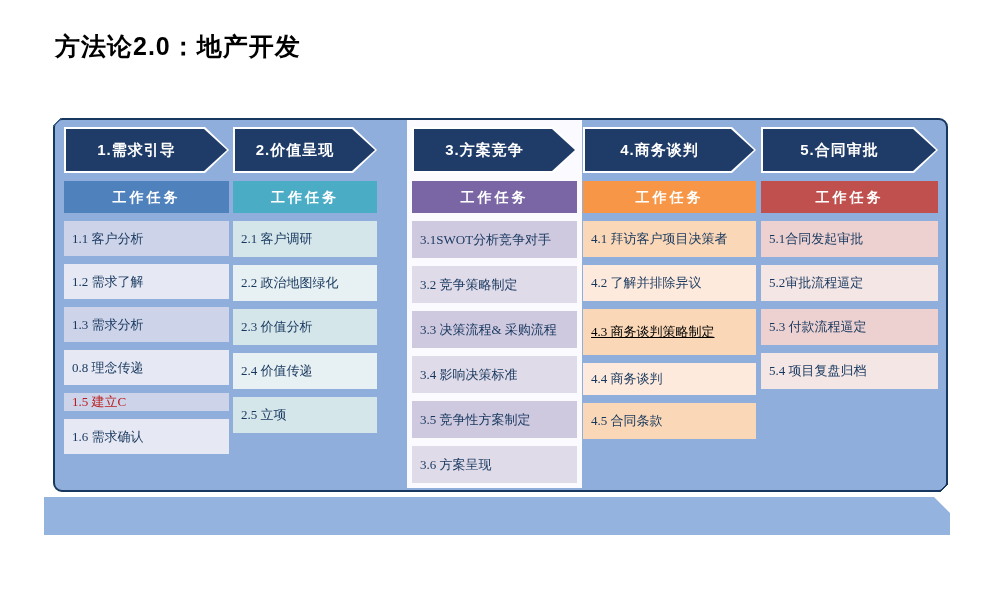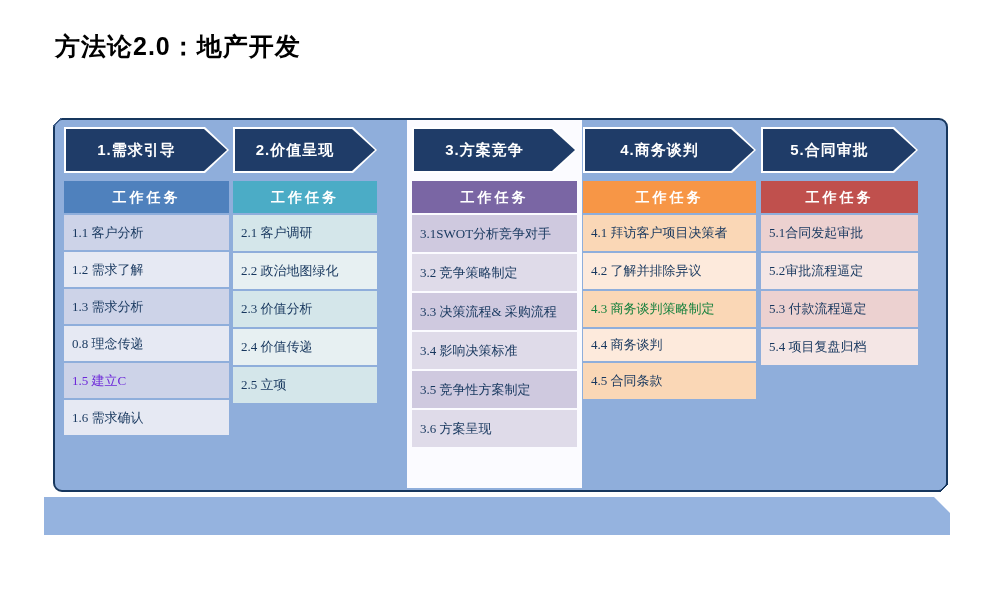--- a/index.html
+++ b/index.html
@@ -32,21 +32,21 @@
     clip-path:polygon(0 0,calc(100% - 23px) 0,100% 50%,calc(100% - 23px) 100%,0 100%);
     display:flex;align-items:center;justify-content:center;
     color:#ffffff;font-weight:bold;font-size:15px;letter-spacing:1px;
     padding-right:20px;box-sizing:border-box;
   }
   .col-header{
     margin-top:8px;height:32px;line-height:32px;text-align:center;
     color:#ffffff;font-weight:bold;font-size:14px;letter-spacing:3px;
   }
   .task-cell{
-    margin-top:2px;display:flex;align-items:center;
+    margin-top:8px;display:flex;align-items:center;
     font-family:"Liberation Serif","DejaVu Serif",serif;
     font-size:13px;padding-left:8px;box-sizing:border-box;
   }
   .fold{position:absolute;width:11px;height:11px;}
   .fold-tl{
     left:-2px;top:-2px;
     background:linear-gradient(315deg,transparent 55%,#3c5a86 55%,#3c5a86 66%,#ffffff 66%);
   }
   .fold-br{
     right:-2px;bottom:-2px;
@@ -64,21 +64,21 @@
     <div id="phase-columns">
   <div class="phase-col" style="left: 9px; width: 165px;">
     <div class="arrow-outer">
       <div class="arrow-inner" style="background: rgb(31, 60, 104); color: rgb(255, 255, 255);">1.需求引导</div>
     </div>
     <div class="col-header" style="background: rgb(79, 129, 189);">工作任务</div>
   <div class="task-cell" style="height: 35px; background: rgb(205, 211, 232); color: rgb(23, 55, 94);">1.1 客户分析</div>
           <div class="task-cell" style="height: 35px; background: rgb(230, 233, 243); color: rgb(23, 55, 94);">1.2 需求了解</div>
           <div class="task-cell" style="height: 35px; background: rgb(205, 211, 232); color: rgb(23, 55, 94);">1.3 需求分析</div>
           <div class="task-cell" style="height: 35px; background: rgb(230, 233, 243); color: rgb(23, 55, 94);">0.8 理念传递</div>
-          <div class="task-cell" style="height: 35px; background: rgb(205, 211, 232); color: #6d28d9;">1.5 建立C</div>
+          <div class="task-cell" style="height: 18px; background: rgb(205, 211, 232); color: #b91c1c;">1.5 建立C</div>
           <div class="task-cell" style="height: 35px; background: rgb(230, 233, 243); color: rgb(23, 55, 94);">1.6 需求确认</div>
         </div>
 
   <div class="phase-col" style="left: 178px; width: 144px;">
     <div class="arrow-outer">
       <div class="arrow-inner" style="background: rgb(31, 60, 104); color: rgb(255, 255, 255);">2.价值呈现</div>
     </div>
     <div class="col-header" style="background: rgb(75, 172, 198);">工作任务</div>
   <div class="task-cell" style="height: 36px; background: rgb(212, 230, 234); color: rgb(23, 55, 94);">2.1 客户调研</div>
           <div class="task-cell" style="height: 36px; background: rgb(231, 240, 242); color: rgb(23, 55, 94);">2.2 政治地图绿化</div>
@@ -100,26 +100,26 @@
           <div class="task-cell" style="height: 37px; background: rgb(223, 219, 233); color: rgb(23, 55, 94);">3.6 方案呈现</div>
         </div>
 
   <div class="phase-col" style="left: 528px; width: 173px;">
     <div class="arrow-outer">
       <div class="arrow-inner" style="background: rgb(31, 60, 104); color: rgb(255, 255, 255);">4.商务谈判</div>
     </div>
     <div class="col-header" style="background: rgb(247, 150, 70);">工作任务</div>
   <div class="task-cell" style="height: 36px; background: rgb(250, 215, 182); color: rgb(23, 55, 94);">4.1 拜访客户项目决策者</div>
           <div class="task-cell" style="height: 36px; background: rgb(253, 234, 220); color: rgb(23, 55, 94);">4.2 了解并排除异议</div>
-          <div class="task-cell" style="height: 36px; background: rgb(250, 215, 182); color: #15803d;">4.3 商务谈判策略制定</div>
+          <div class="task-cell" style="height: 46px; background: rgb(250, 215, 182); color: #000000; text-decoration: underline;">4.3 商务谈判策略制定</div>
           <div class="task-cell" style="height: 32px; background: rgb(253, 234, 220); color: rgb(23, 55, 94);">4.4 商务谈判</div>
           <div class="task-cell" style="height: 36px; background: rgb(250, 215, 182); color: rgb(23, 55, 94);">4.5 合同条款</div>
         </div>
 
-  <div class="phase-col" style="left: 706px; width: 157px;">
+  <div class="phase-col" style="left: 706px; width: 177px;">
     <div class="arrow-outer">
       <div class="arrow-inner" style="background: rgb(31, 60, 104); color: rgb(255, 255, 255);">5.合同审批</div>
     </div>
     <div class="col-header" style="background: rgb(192, 80, 77);">工作任务</div>
   <div class="task-cell" style="height: 36px; background: rgb(236, 209, 208); color: rgb(23, 55, 94);">5.1合同发起审批</div>
           <div class="task-cell" style="height: 36px; background: rgb(244, 230, 229); color: rgb(23, 55, 94);">5.2审批流程逼定</div>
           <div class="task-cell" style="height: 36px; background: rgb(236, 209, 208); color: rgb(23, 55, 94);">5.3 付款流程逼定</div>
           <div class="task-cell" style="height: 36px; background: rgb(244, 230, 229); color: rgb(23, 55, 94);">5.4 项目复盘归档</div>
         </div>
 </div>

